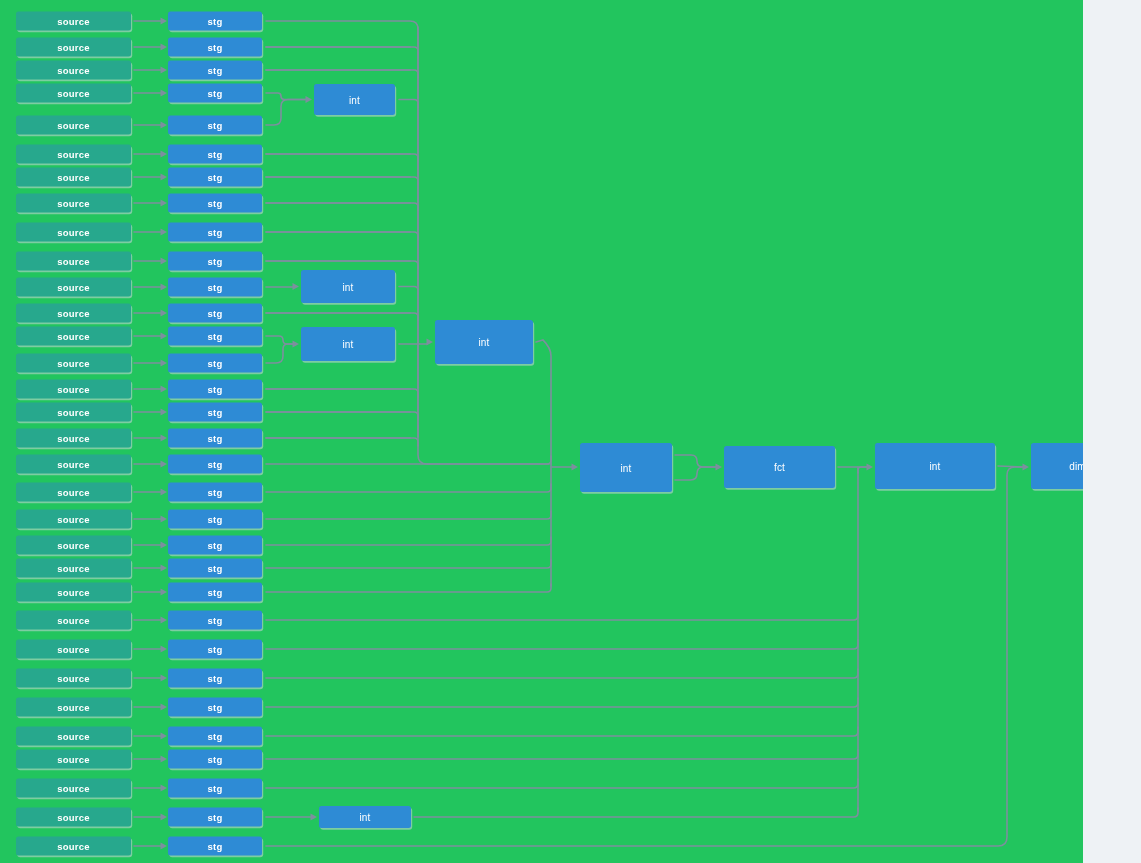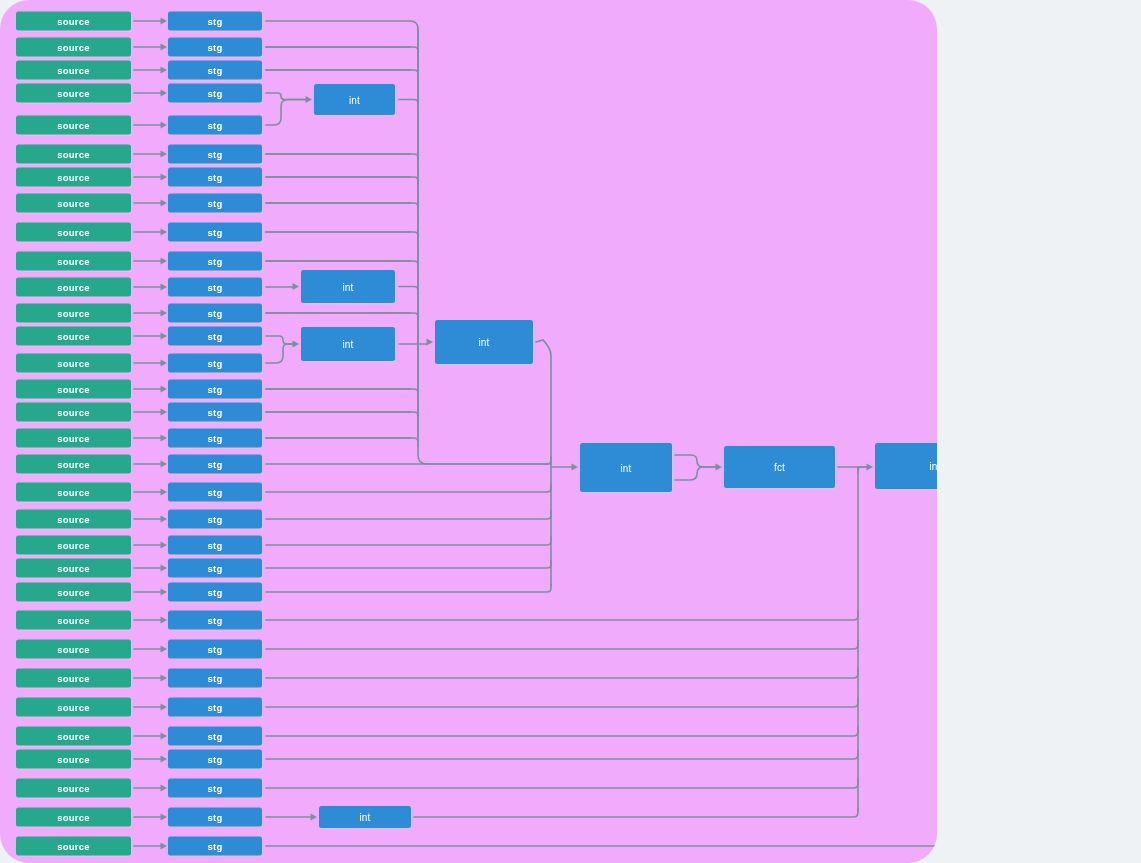--- a/index.html
+++ b/index.html
@@ -4,25 +4,24 @@
 <title>Data Lineage Graph</title>
 <style>
   html, body {
     margin: 0;
     padding: 0;
     background: #eef2f5;
     font-family: "Liberation Sans", sans-serif;
   }
   #canvas-wrap {
     position: relative;
-    width: 937px;
+    width: 1083px;
     height: 863px;
-    background: #f0abfc;
+    background: #22c55e;
     overflow: hidden;
-    border-radius: 29px;
   }
   svg#lineage {
     position: absolute;
     left: 0;
     top: 0;
     width: 1141px;
     height: 863px;
     display: block;
   }
   .edge {

